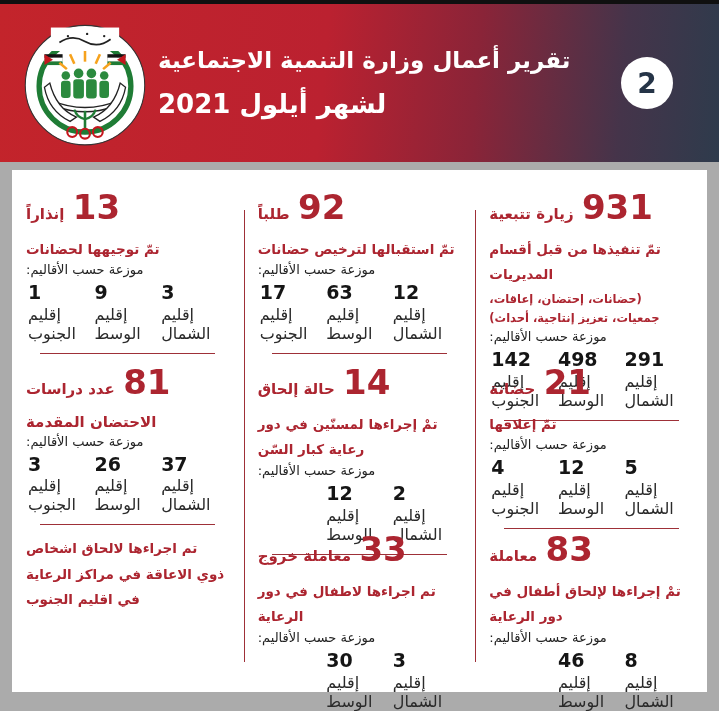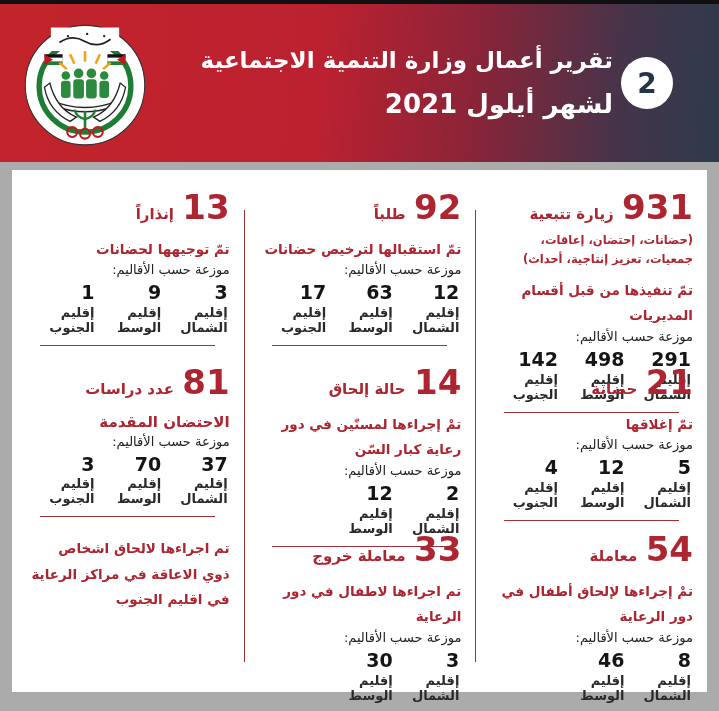--- a/index.html
+++ b/index.html
@@ -11,21 +11,21 @@
   }
   
   .header{
     height:158px;
     border-top:4px solid #101010;
     background:linear-gradient(95deg,#c3242b 0%,#bb2130 45%,#8a2438 66%,#45344a 86%,#2e3b4c 100%);
     display:flex;align-items:center;
     direction:ltr;
   }
   .logo-wrap{width:130px;height:140px;margin-left:20px;flex:0 0 auto;display:flex;align-items:center;justify-content:center;}
-  .titles{flex:1;text-align:right;color:#ffffff;direction:rtl;padding:0 8px;}
+  .titles{flex:1;text-align:left;color:#ffffff;direction:rtl;padding:0 8px;}
   .title-1{font-size:23px;font-weight:bold;margin-bottom:16px;letter-spacing:0;}
   .title-2{font-size:26px;font-weight:bold;}
   .badge{
     width:52px;height:52px;border-radius:50%;
     background:#ffffff;color:#253447;
     font-size:28px;font-weight:bold;
     display:flex;align-items:center;justify-content:center;
     margin-right:46px;flex:0 0 auto;
   }
   
@@ -39,39 +39,39 @@
   .vline-1{left:33.33%;}
   .vline-2{left:66.66%;}
   .grid{
     display:grid;height:100%;
     grid-template-columns:1fr 1fr 1fr;
     grid-template-rows:175px 167px auto;
     direction:rtl;
   }
   .block{
     display:flex;flex-direction:column;
-    text-align:right;
+    text-align:left;
     padding:16px 14px 8px 14px;
     box-sizing:border-box;
   }
   .block-title{margin:0;color:#ac2530;line-height:1.25;}
   .num{font-size:34px;font-weight:bold;letter-spacing:1px;}
   .unit{font-size:15px;font-weight:bold;}
   .title-large .unit{font-size:21px;}
   .desc{
     margin:8px 0 0 0;
     color:#ac2530;font-size:13.5px;font-weight:bold;line-height:1.9;
   }
   .desc-small{font-size:11.5px;margin-top:2px;line-height:1.7;}
   .block:last-child .desc{}
   .dist{margin-top:auto;}
   .dist-label{margin:0 0 4px 0;color:#222222;font-size:13px;font-weight:normal;}
   .stats{display:grid;grid-template-columns:1fr 1fr 1fr;direction:rtl;padding:0 2px;}
   .stat .val{font-size:19px;font-weight:bold;color:#151515;line-height:1.2;}
-  .stat .region{font-size:13px;font-weight:bold;color:#2a2a2a;margin-top:1px;}
+  .stat .region{font-size:16px;font-weight:normal;color:#2a2a2a;margin-top:1px;}
   .rule{height:1px;background:#9e3038;width:86%;margin:10px auto 0 auto;flex:0 0 auto;}
 </style>
 </head>
 <body>
 
 <header class="header">
   <div class="logo-wrap">
     <svg width="128" height="136" viewBox="0 0 120 120">
       <circle cx="60" cy="62" r="56" fill="#ffffff" stroke="#333333" stroke-width="1"></circle>
       <circle cx="60" cy="63" r="43" fill="none" stroke="#1f7c35" stroke-width="5"></circle>
@@ -141,22 +141,22 @@
 
 <main class="card">
   <div class="vline vline-1"></div>
   <div class="vline vline-2"></div>
   <div class="grid" id="grid">
   <section class="block">
     <h2 class="block-title">
       <span class="num">931</span>
       <span class="unit">زيارة تتبعية</span>
     </h2>
+    <p class="desc">تمّ تنفيذها من قبل أقسام المديريات</p>
     <p class="desc desc-small">(حضانات، إحتضان، إعاقات، جمعيات، تعزيز إنتاجية، أحداث)</p>
-    <p class="desc">تمّ تنفيذها من قبل أقسام المديريات</p>
     <div class="dist">
       <p class="dist-label">موزعة حسب الأقاليم:</p>
       <div class="stats">
             <div class="stat">
               <div class="val">291</div>
               <div class="region">إقليم الشمال</div>
             </div>
             <div class="stat">
               <div class="val">498</div>
               <div class="region">إقليم الوسط</div>
@@ -281,35 +281,35 @@
     </h2>
 
     <div class="dist">
       <p class="dist-label">موزعة حسب الأقاليم:</p>
       <div class="stats">
             <div class="stat">
               <div class="val">37</div>
               <div class="region">إقليم الشمال</div>
             </div>
             <div class="stat">
-              <div class="val">70</div>
+              <div class="val">26</div>
               <div class="region">إقليم الوسط</div>
             </div>
             <div class="stat">
               <div class="val">3</div>
               <div class="region">إقليم الجنوب</div>
             </div>
           </div>
     </div>
     <div class="rule"></div>
   </section>
 
   <section class="block">
     <h2 class="block-title">
-      <span class="num">54</span>
+      <span class="num">83</span>
       <span class="unit">معاملة</span>
     </h2>
     <p class="desc">تمْ إجراءها لإلحاق أطفال في دور الرعاية</p>
 
     <div class="dist">
       <p class="dist-label">موزعة حسب الأقاليم:</p>
       <div class="stats">
             <div class="stat">
               <div class="val">8</div>
               <div class="region">إقليم الشمال</div>

